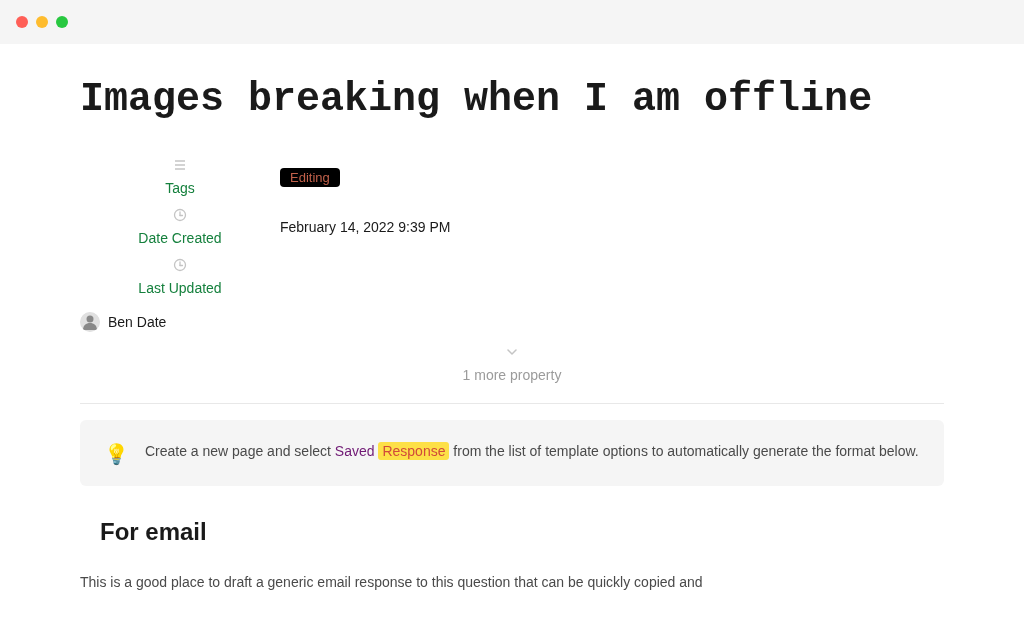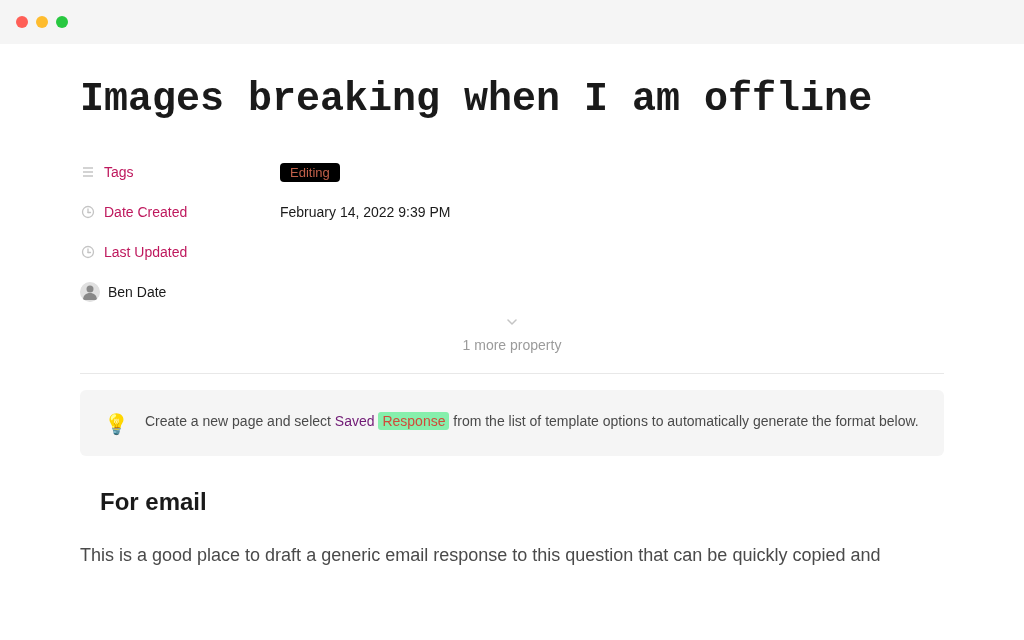--- a/index.html
+++ b/index.html
@@ -63,24 +63,25 @@
       display: flex;
       align-items: center;
       padding: 6px 0;
       min-height: 40px;
     }
 
     .property-label {
       display: flex;
       align-items: center;
       gap: 8px;
-      color: #be185d;
+      color: #15803d;
       font-size: 14px;
       width: 200px;
       flex-shrink: 0;
+      flex-direction: column;
     }
 
     .property-label-icon {
       color: #c4c4c4;
       font-size: 14px;
       width: 16px;
       display: flex;
       align-items: center;
       justify-content: center;
     }
@@ -151,36 +152,36 @@
     }
 
     .highlight-saved {
       color: #701a75;
       background: none;
       text-align: center;
     }
 
     .highlight-response {
       color: #d14a3a;
-      background: #86efac;
+      background: #fde047;
       padding: 1px 4px;
       border-radius: 3px;
     }
 
     
     .section-heading {
       font-size: 24px;
       font-weight: 800;
       color: #1a1a1a;
       margin-bottom: 12px;
       margin-left: 20px;
     }
 
     .section-body {
-      font-size: 18px;
+      font-size: 14px;
       color: #4a4a4a;
       line-height: 1.6;
       margin-top: 25px;
     }
 
     
     .user-avatar {
       width: 20px;
       height: 20px;
       border-radius: 50%;

